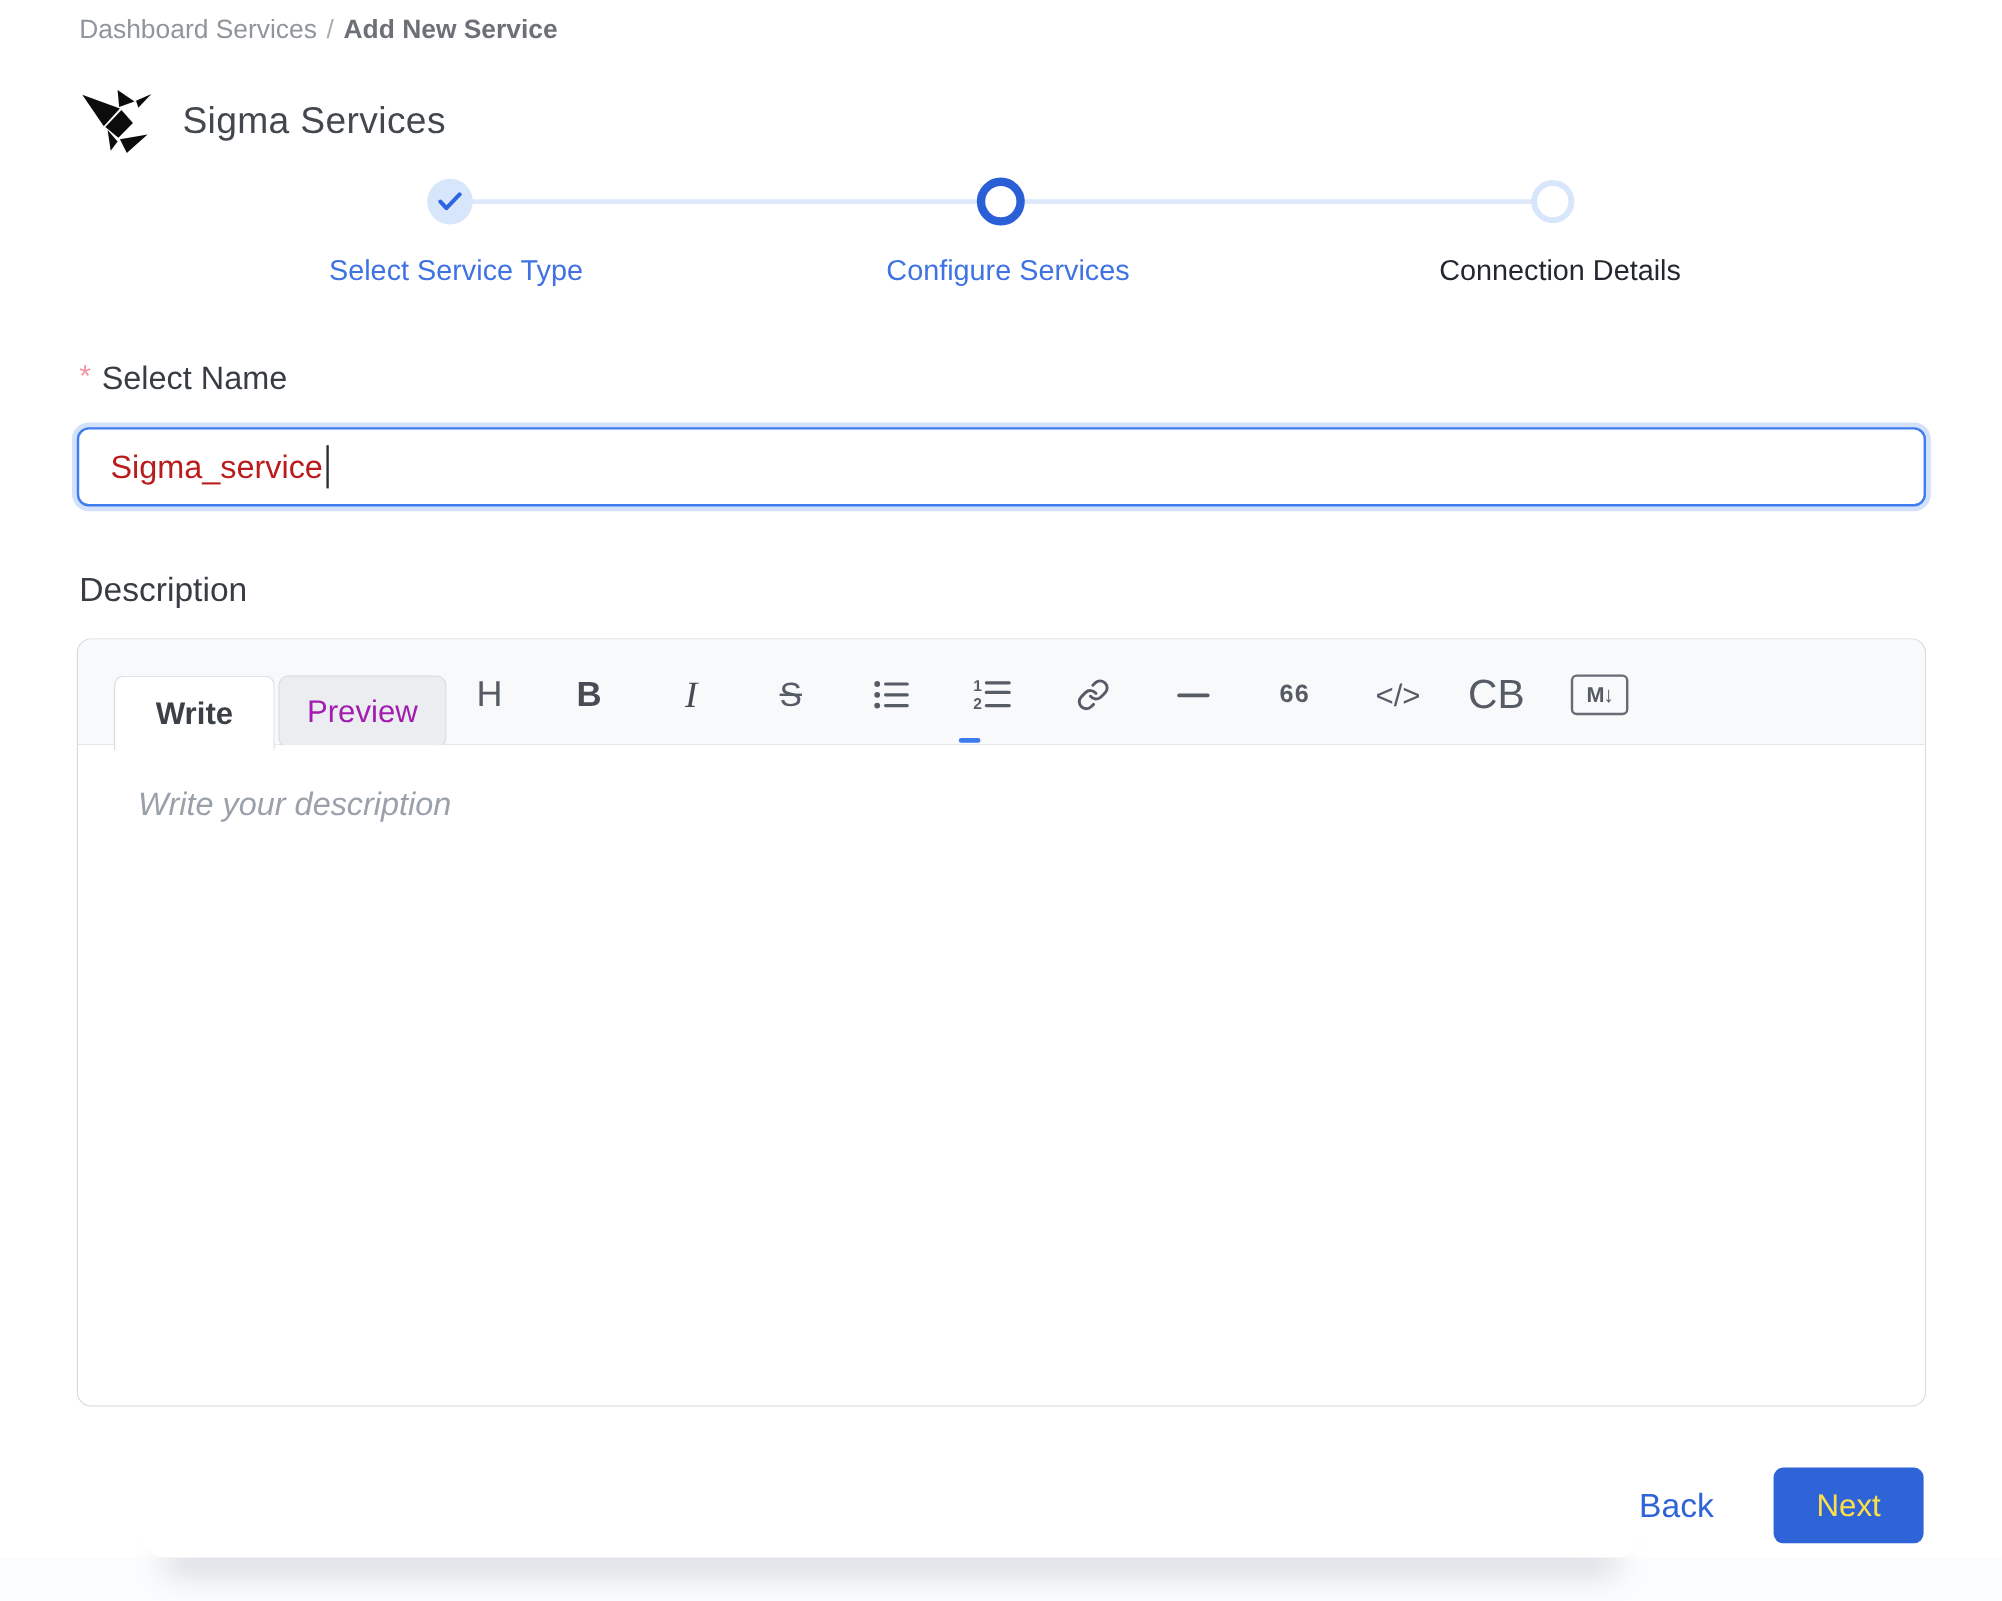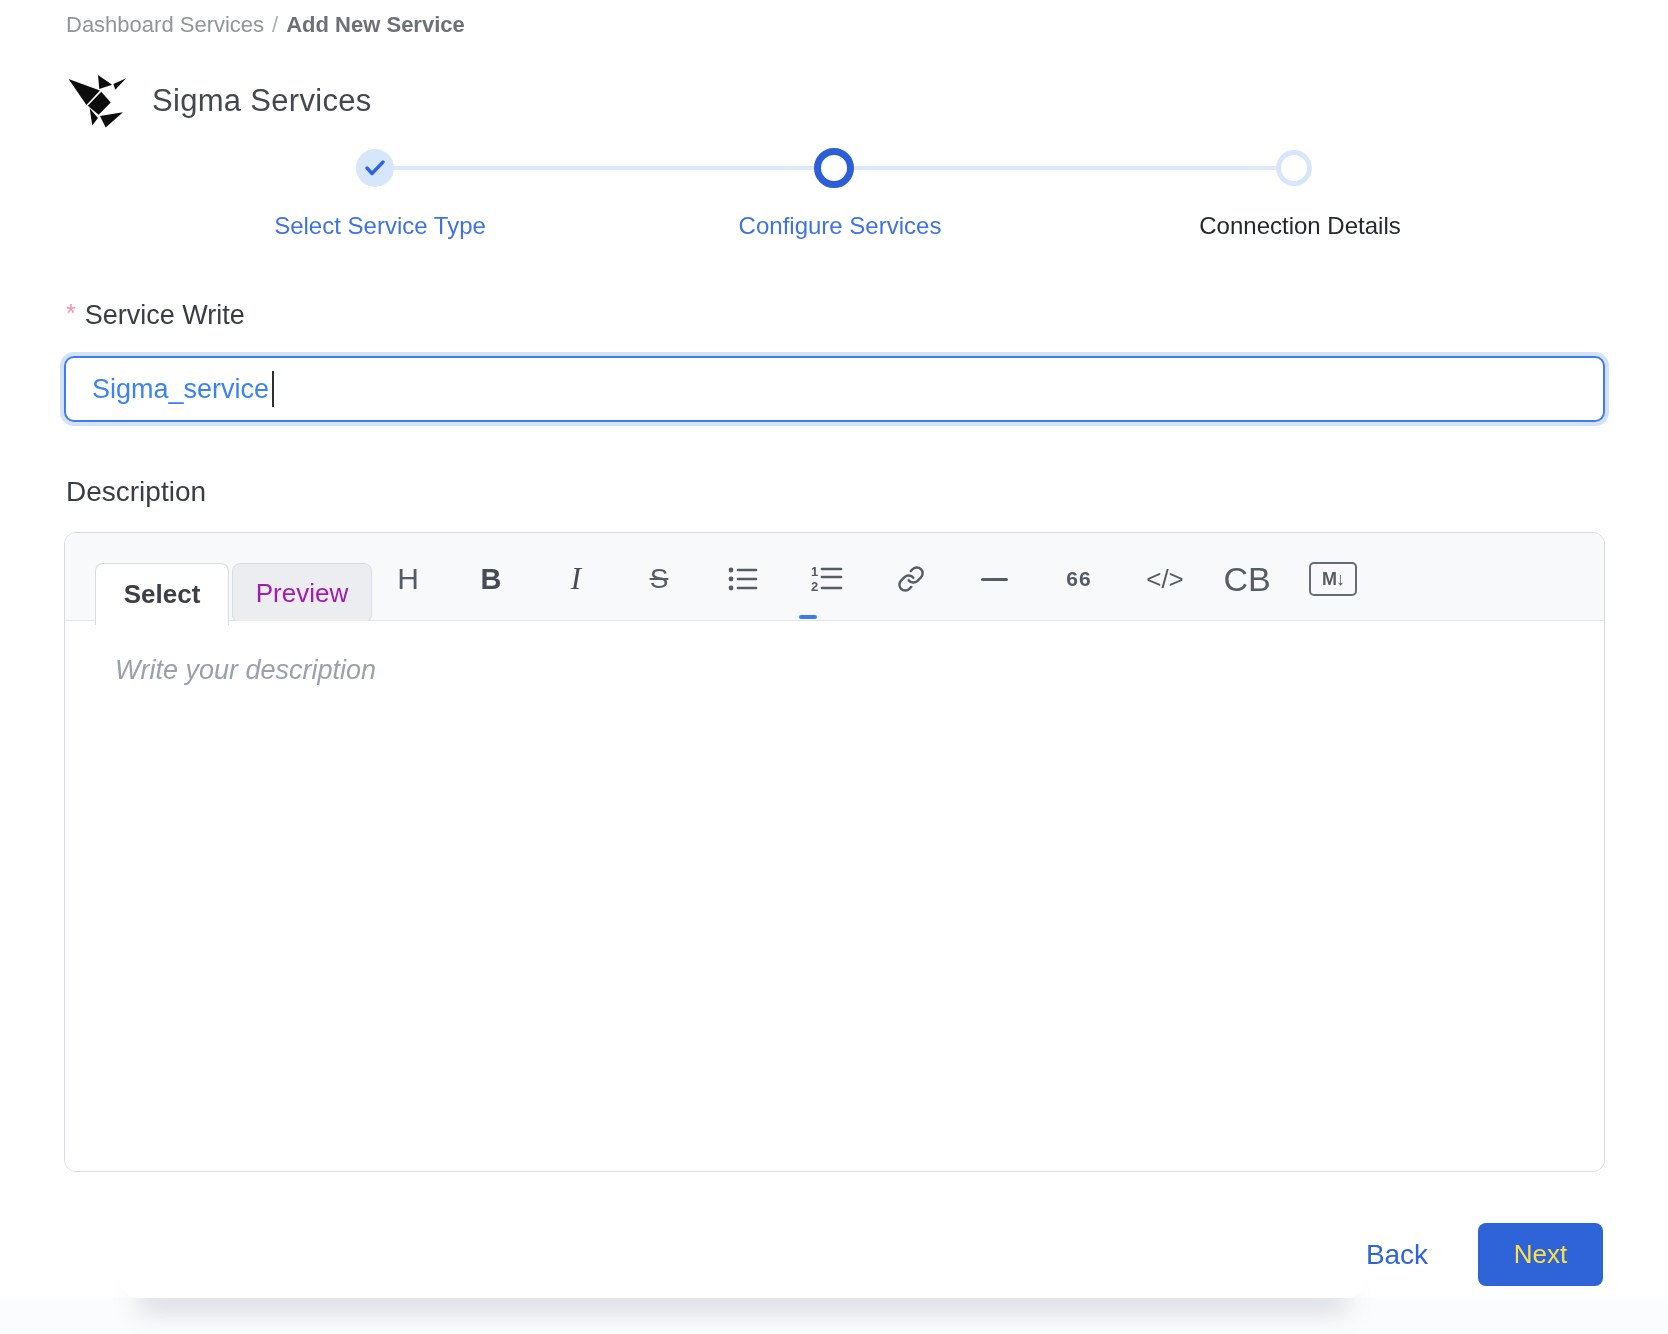--- a/index.html
+++ b/index.html
@@ -27,21 +27,21 @@
   .sl2 { left:840px;  color:#3f73e3; }
   .sl3 { left:1300px; color:#24282e; }
   
   .field-label { position:absolute; left:66px; display:flex; align-items:baseline; font-size:27px; color:#383d44; }
   .svc-label { top:300px; }
   .req { color:#f0959f; font-size:25px; margin-right:9px; position:relative; top:-2px; }
   .svc-input {
     position:absolute; left:64px; top:356px; width:1541px; height:66px;
     background:#fff; border:2px solid #3f7ced; border-radius:10px;
     box-shadow:0 0 0 4px #d3e1fa; display:flex; align-items:center; padding-left:26px;
-    font-size:27px; color:#3b82f6;
+    font-size:27px; color:#b91c1c;
   }
   .caret { display:inline-block; width:2px; height:36px; background:#2b2f36; margin-left:3px; }
   
   .desc-label { top:476px; font-size:28px; }
   .editor {
     position:absolute; left:64px; top:532px; width:1541px; height:640px;
     background:#fff; border:1.5px solid #d7dae0; border-radius:12px;
   }
   .toolbar {
     position:absolute; left:0; top:0; right:0; height:88px;
@@ -118,32 +118,32 @@
   </svg>
 </div>
 <div class="step-circle c2"></div>
 <div class="step-circle c3"></div>
 <div class="step-label sl1">Select Service Type</div>
 <div class="step-label sl2">Configure Services</div>
 <div class="step-label sl3">Connection Details</div>
 
 <div class="field-label svc-label">
   <span class="req">*</span>
-  <span>Service Write</span>
+  <span>Select Name</span>
 </div>
 <div class="svc-input">
   <span>Sigma_service</span>
   <span class="caret"></span>
 </div>
 
 <div class="field-label desc-label">Description</div>
 
 <div class="editor">
   <div class="toolbar">
-    <div class="tab tab-write">Select</div>
+    <div class="tab tab-write">Write</div>
     <div class="tab tab-preview">Preview</div>
 
     <div class="tb-icon" style="left:311px">
         <span class="g-h">H</span>
       </div>
     <div class="tb-icon" style="left:394px">
         <span class="g-b">B</span>
       </div>
     <div class="tb-icon" style="left:479px">
         <span class="g-i">I</span>

